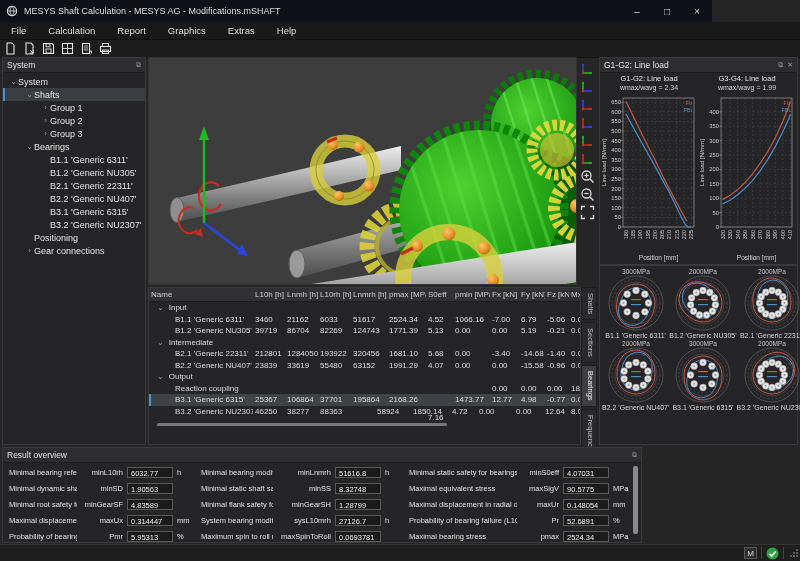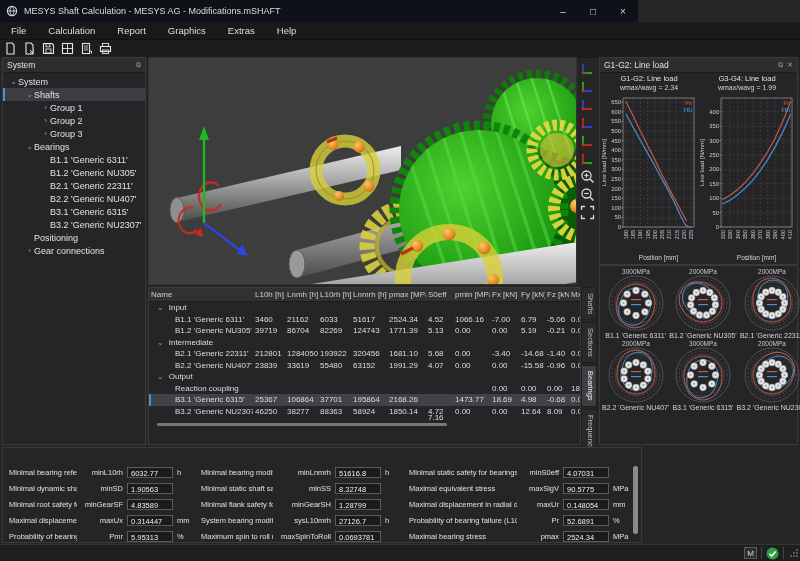--- a/index.html
+++ b/index.html
@@ -1,19 +1,19 @@
 <!DOCTYPE html>
 <html><head>
 <meta charset="utf-8">
 <style>
   html,body{margin:0;padding:0;background:#444;}
   .app{position:relative;width:800px;height:561px;background:#262626;overflow:hidden;
        font-family:"Liberation Sans",sans-serif;color:#cccccc;-webkit-font-smoothing:antialiased;}
   
-  .titlebar{position:absolute;left:0;top:0;width:638px;height:22px;background:#0f1119;display:flex;align-items:center;}
+  .titlebar{position:absolute;left:0;top:0;width:712px;height:22px;background:#0f1119;display:flex;align-items:center;}
   .app-icon{width:12px;height:12px;margin:0 6px 0 6px;}
   .title-text{font-size:9px;color:#dddddd;}
   .winbtns{margin-left:auto;display:flex;height:22px;}
   .winbtn{width:30px;height:22px;display:flex;align-items:center;justify-content:center;color:#cfcfcf;font-size:10px;}
   
   .menubar{position:absolute;left:0;top:22px;width:800px;height:17px;background:#191919;display:flex;align-items:center;border-bottom:1px solid #101010;}
   .menu-item{padding:2px 11px;font-size:9.5px;color:#dfdfdf;}
   .toolbar{position:absolute;left:0;top:40px;width:800px;height:17px;background:#1d1d1d;display:flex;align-items:center;gap:4px;padding-left:3px;border-bottom:1px solid #141414;}
   .tbtn{width:15px;height:15px;display:flex;align-items:center;justify-content:center;}
   
@@ -804,51 +804,56 @@
         </div>
         <div class="trow sel">
           <span class="tcell" style="width: 104px; padding-left: 26px; box-sizing: border-box;">B3.1 'Generic 6315'</span>
           <span class="tcell" style="width: 32px;">25367</span>
           <span class="tcell" style="width: 33px;">106864</span>
           <span class="tcell" style="width: 33px;">37701</span>
           <span class="tcell" style="width: 36px;">195864</span>
           <span class="tcell" style="width: 39px;">2168.26</span>
           <span class="tcell" style="width: 27px; margin-top: 36px;">7.16</span>
           <span class="tcell" style="width: 37px;">1473.77</span>
-          <span class="tcell" style="width: 29px;">18.69</span>
+          <span class="tcell" style="width: 29px;">12.77</span>
           <span class="tcell" style="width: 26px;">4.98</span>
-          <span class="tcell" style="width: 24px;">-0.68</span>
+          <span class="tcell" style="width: 24px;">-0.77</span>
           <span class="tcell" style="width: 27px;">0.00</span>
         </div>
         <div class="trow">
           <span class="tcell" style="width: 104px; padding-left: 26px; box-sizing: border-box;">B3.2 'Generic NU2307'</span>
           <span class="tcell" style="width: 32px;">46250</span>
           <span class="tcell" style="width: 33px;">38277</span>
           <span class="tcell" style="width: 33px;">88363</span>
-          <span class="tcell" style="width: 36px;">58924</span>
+          <span class="tcell" style="width: 36px; margin-left: 24px;">58924</span>
           <span class="tcell" style="width: 39px;">1850.14</span>
           <span class="tcell" style="width: 27px;">4.72</span>
           <span class="tcell" style="width: 37px;">0.00</span>
           <span class="tcell" style="width: 29px;">0.00</span>
           <span class="tcell" style="width: 26px;">12.64</span>
           <span class="tcell" style="width: 24px;">8.09</span>
           <span class="tcell" style="width: 27px;">0.00</span>
         </div>
       </div>
     <div class="hscroll"></div>
   </div>
 
   <div class="vtabs" id="vtabs">
       <div class="vtab">Shafts</div>
       <div class="vtab">Sections</div>
       <div class="vtab active">Bearings</div>
       <div class="vtab">Frequencies</div>
     </div>
 
   <div class="dock" style="left:2px;top:447px;width:640px;height:96px;">
+    <div class="dock-h">
+        <span>Result overview</span>
+      <span class="sp"></span>
+        <span class="mini-ic">⧉</span>
+      </div>
     <div id="rescols">
         <div class="res-col" style="left: 6px; top: 16px; width: 188px;">
           <div class="res-row">
             <span class="res-lab">Minimal bearing reference life</span>
             <span class="res-sym" style="width: 46px;">minL10rh</span>
             <span class="res-box">6032.77</span>
             <span class="res-unit">h</span>
           </div>
           <div class="res-row">
             <span class="res-lab">Minimal dynamic shaft safety factor</span>

